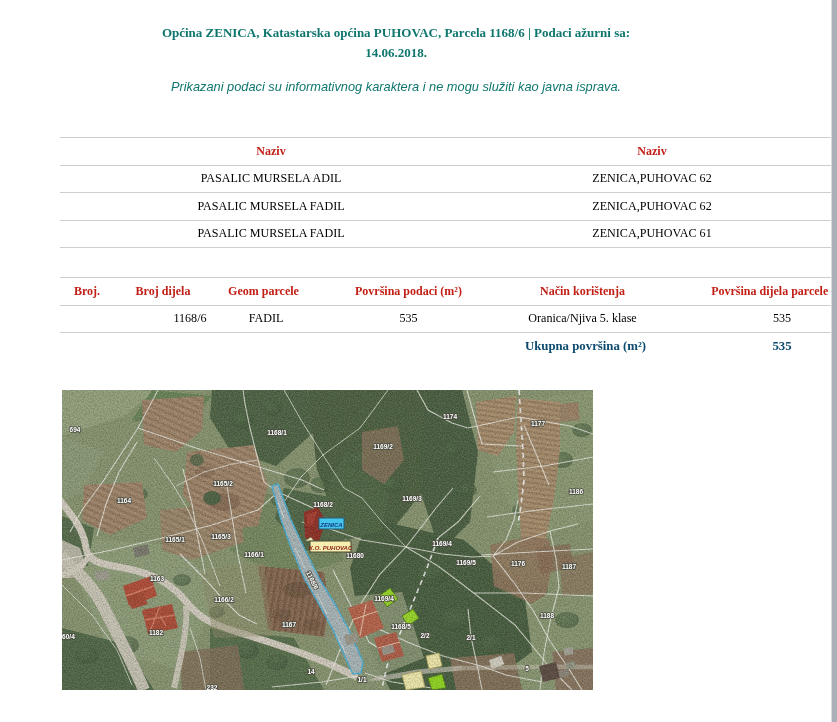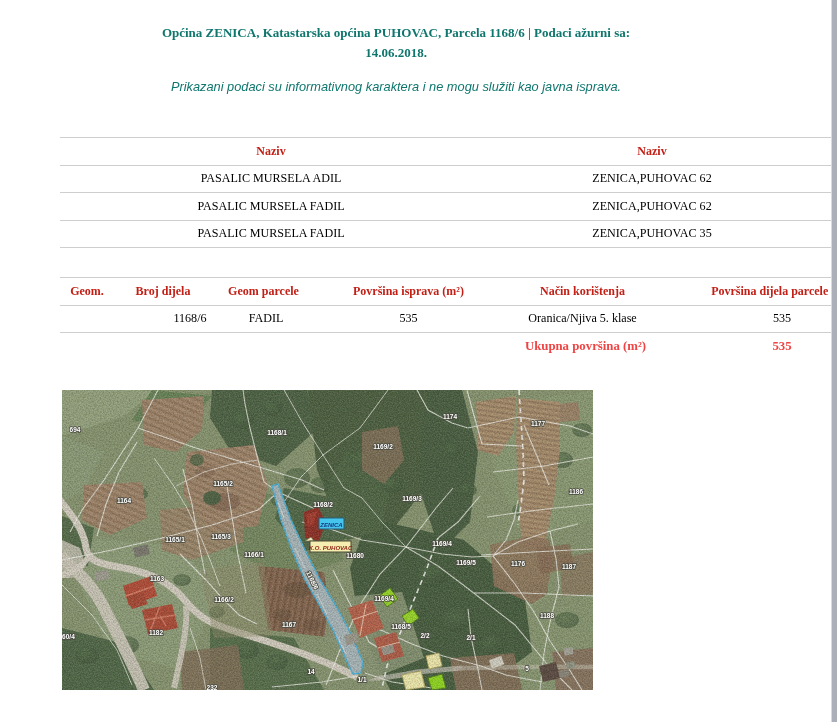--- a/index.html
+++ b/index.html
@@ -13,21 +13,21 @@
   table{border-collapse:collapse;table-layout:fixed;}
   .t1{width:862px;}
   .t2{width:841px;}
   td{padding:0;text-align:center;vertical-align:middle;
      border-top:1px solid #cecece;border-bottom:1px solid #cecece;
      font-size:12.1px;color:#000;height:26.5px;overflow:hidden;white-space:nowrap;}
   .hdr td{font-size:12px;font-weight:bold;color:#c22017;}
   .nob td{border-bottom:none;}
   .t1{position:absolute;left:60px;top:137px;}
   .t2{position:absolute;left:60px;top:277px;}
-  .red{color:#ef4444;font-weight:bold;font-size:12.8px;}
+  .red{color:#0c4a6e;font-weight:bold;font-size:12.8px;}
   .sbar{position:absolute;right:0;top:0;width:5px;height:722px;background:#aaafb8;
         border-left:1px solid #d8dadd;z-index:50;}
   .map{position:absolute;left:62px;top:390px;width:531px;height:300px;}
 </style>
 </head>
 <body>
 
 <div class="title">Općina ZENICA, Katastarska općina PUHOVAC, Parcela 1168/6 | Podaci ažurni sa:<br>14.06.2018.</div>
 
 <div class="subtitle">Prikazani podaci su informativnog karaktera i ne mogu služiti kao javna isprava.</div>
@@ -44,33 +44,33 @@
         <td>ZENICA,PUHOVAC 62</td>
         <td></td>
       </tr>
   <tr>
         <td>PASALIC MURSELA FADIL</td>
         <td>ZENICA,PUHOVAC 62</td>
         <td></td>
       </tr>
   <tr>
         <td>PASALIC MURSELA FADIL</td>
-        <td>ZENICA,PUHOVAC 35</td>
+        <td>ZENICA,PUHOVAC 61</td>
         <td></td>
       </tr>
 </tbody>
   </table>
 
 <table class="t2">
   <tbody>
       <tr class="hdr">
-        <td style="width:54px">Geom.</td>
+        <td style="width:54px">Broj.</td>
         <td style="width:98px">Broj dijela</td>
         <td style="width:103px">Geom parcele</td>
-        <td style="width:187px">Površina isprava (m²)</td>
+        <td style="width:187px">Površina podaci (m²)</td>
         <td style="width:161px">Način korištenja</td>
         <td style="width:238px">Površina dijela parcele (m²)</td>
       </tr>
   <tr>
         <td></td>
         <td style="padding-left:54px">1168/6</td>
         <td style="padding-left:5px">FADIL</td>
         <td>535</td>
         <td>Oranica/Njiva 5. klase</td>
         <td>535</td>

